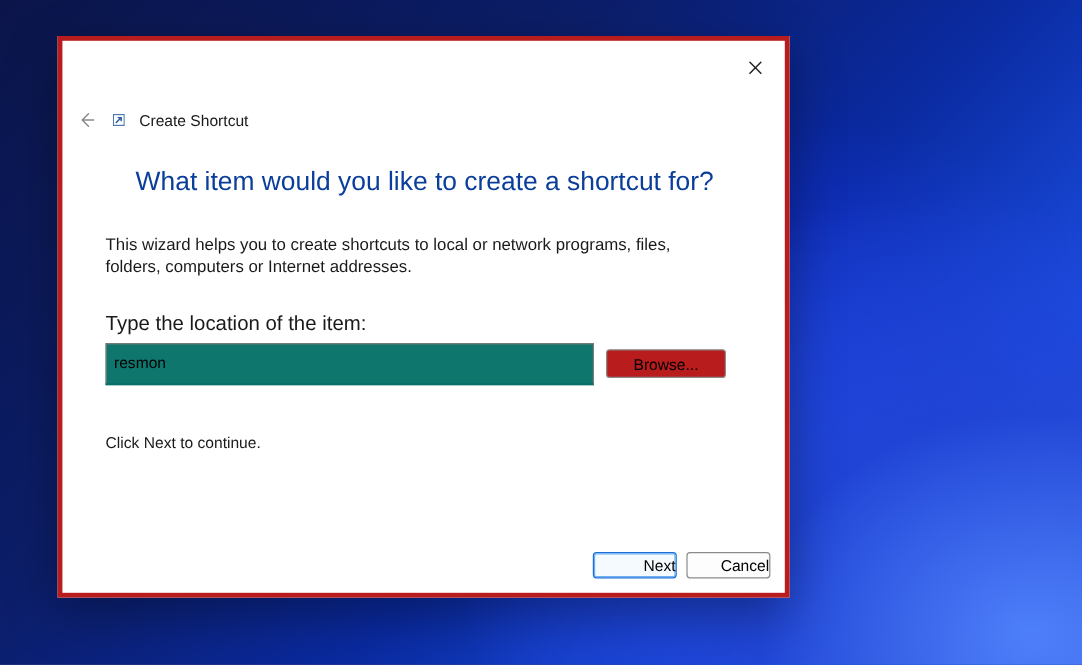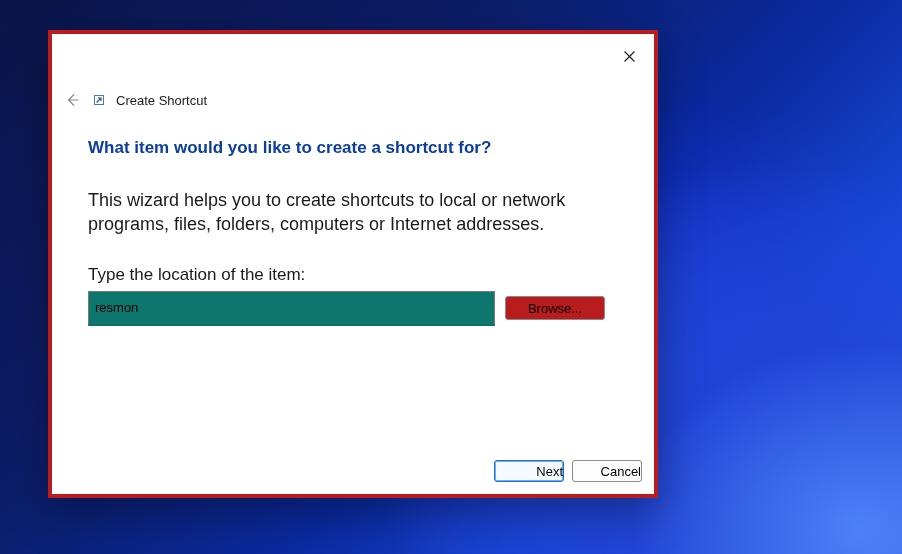--- a/index.html
+++ b/index.html
@@ -65,26 +65,27 @@
     .wizard-title {
       font-size: 13px;
       font-weight: 400;
       color: #1a1a1a;
     }
     .content {
       padding: 30px 36px 0 36px;
     }
     .heading {
       color: #0a3e9a;
-      font-size: 17px;
-      font-weight: 700;
+      font-size: 22px;
+      font-weight: 400;
       margin-bottom: 30px;
+      margin-left: 25px;
     }
     .desc {
-      font-size: 18px;
+      font-size: 14px;
       line-height: 1.35;
       color: #1a1a1a;
       max-width: 520px;
       margin-bottom: 28px;
     }
     .label {
       font-size: 17px;
       margin-bottom: 6px;
     }
     .input-row {
@@ -164,20 +165,21 @@
   </div>
 
   <div class="content">
     <div class="heading">What item would you like to create a shortcut for?</div>
     <div class="desc">This wizard helps you to create shortcuts to local or network programs, files, folders, computers or Internet addresses.</div>
     <div class="label">Type the location of the item:</div>
     <div class="input-row">
       <input class="path-input" type="text" value="resmon" style="">
       <button class="browse-btn">Browse...</button>
     </div>
+    <div class="continue-text">Click Next to continue.</div>
   </div>
 
   <div class="footer">
     <button class="btn primary">Next</button>
     <button class="btn">Cancel</button>
   </div>
 
 </div>
 
 </body></html>

